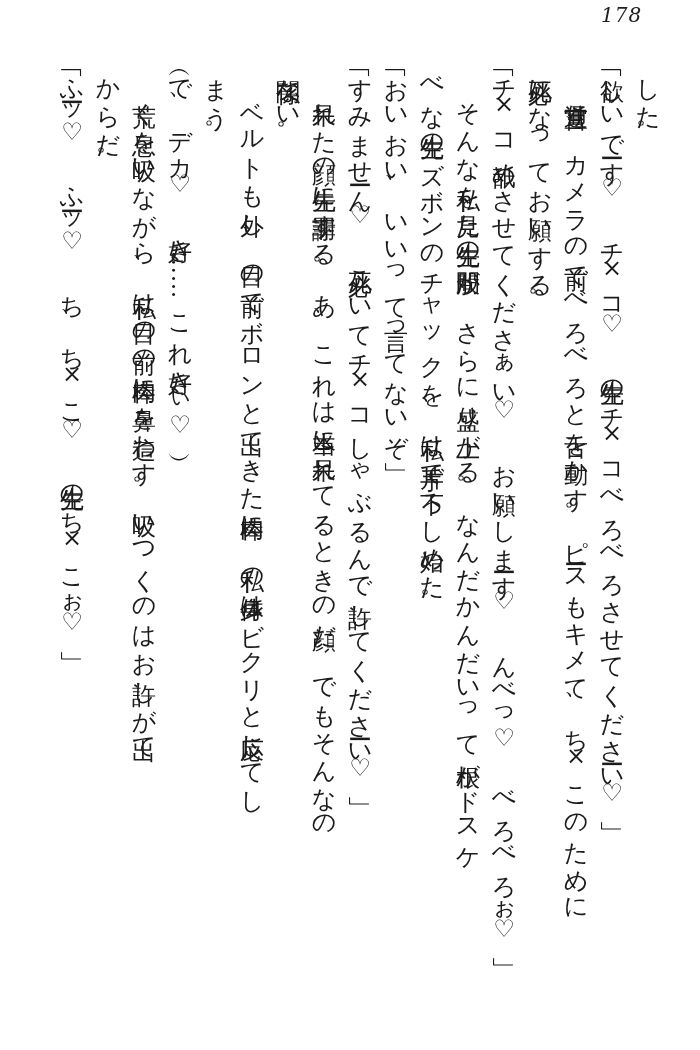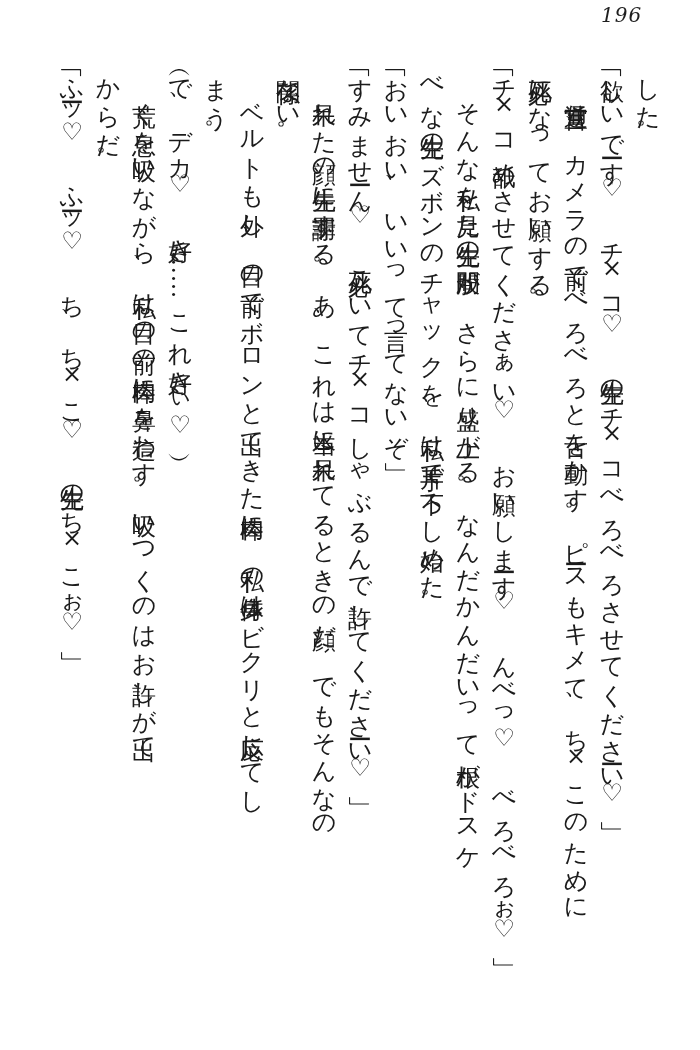--- a/index.html
+++ b/index.html
@@ -42,21 +42,21 @@
   }
   .line.indent {
     text-indent: 1em;
   }
 </style>
 </head>
 <body>
 
 <div class="page">
 
-  <div class="page-number">196</div>
+  <div class="page-number">178</div>
 
   <div class="text-block">
     <p class="line">した。</p>
     <p class="line">「欲しいでーす♡　チ×コ♡　先生のチ×コべろべろさせてくださーい♡」</p>
     <p class="line indent">宣言通り、カメラの前でべろべろと舌を動かす。ピースもキメて、ち×このために</p>
     <p class="line">必死になってお願いする。</p>
     <p class="line">「チ×コ舐めさせてくださぁい♡　お願いしまーす♡　んべっ♡　べろべろぉ♡」</p>
     <p class="line indent">そんな私を見た先生の股間が、さらに盛り上がる。なんだかんだいって根がドスケ</p>
     <p class="line">べな先生のズボンのチャックを、私は片手で下ろし始めた。</p>
     <p class="line">「おいおい、いいって言ってないぞ」</p>

